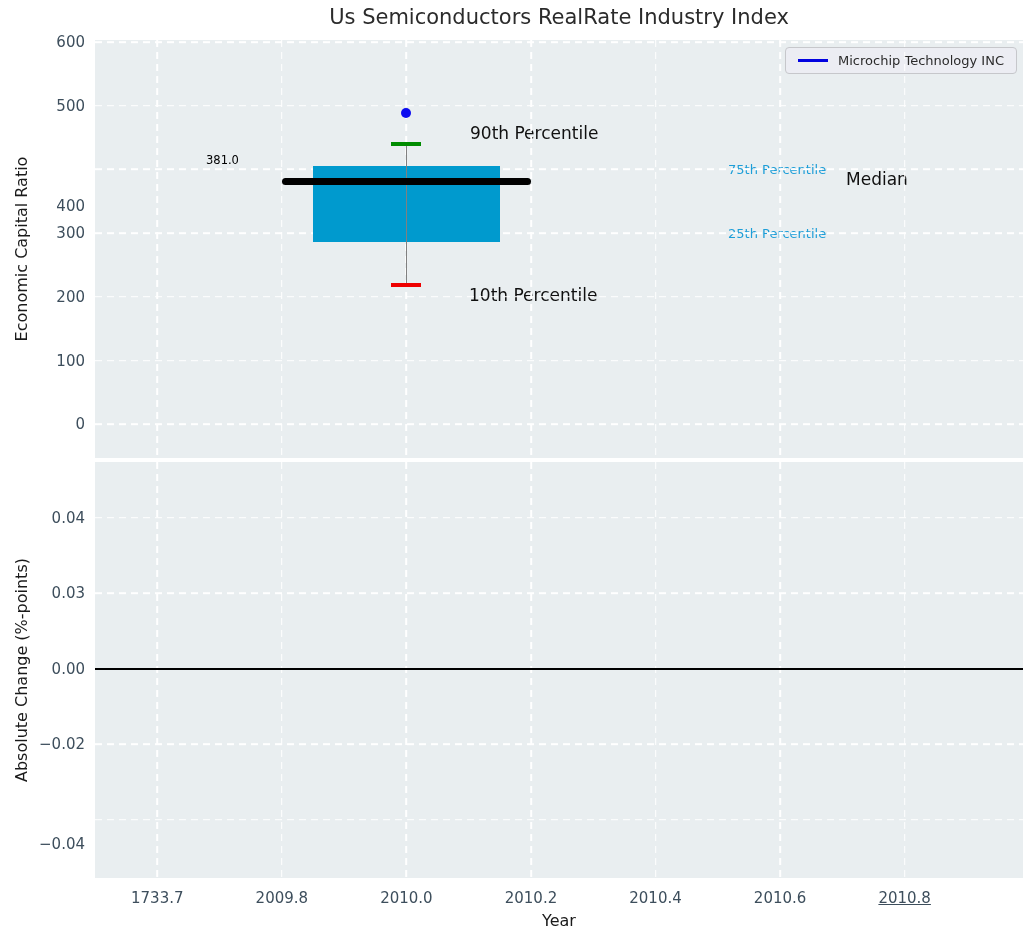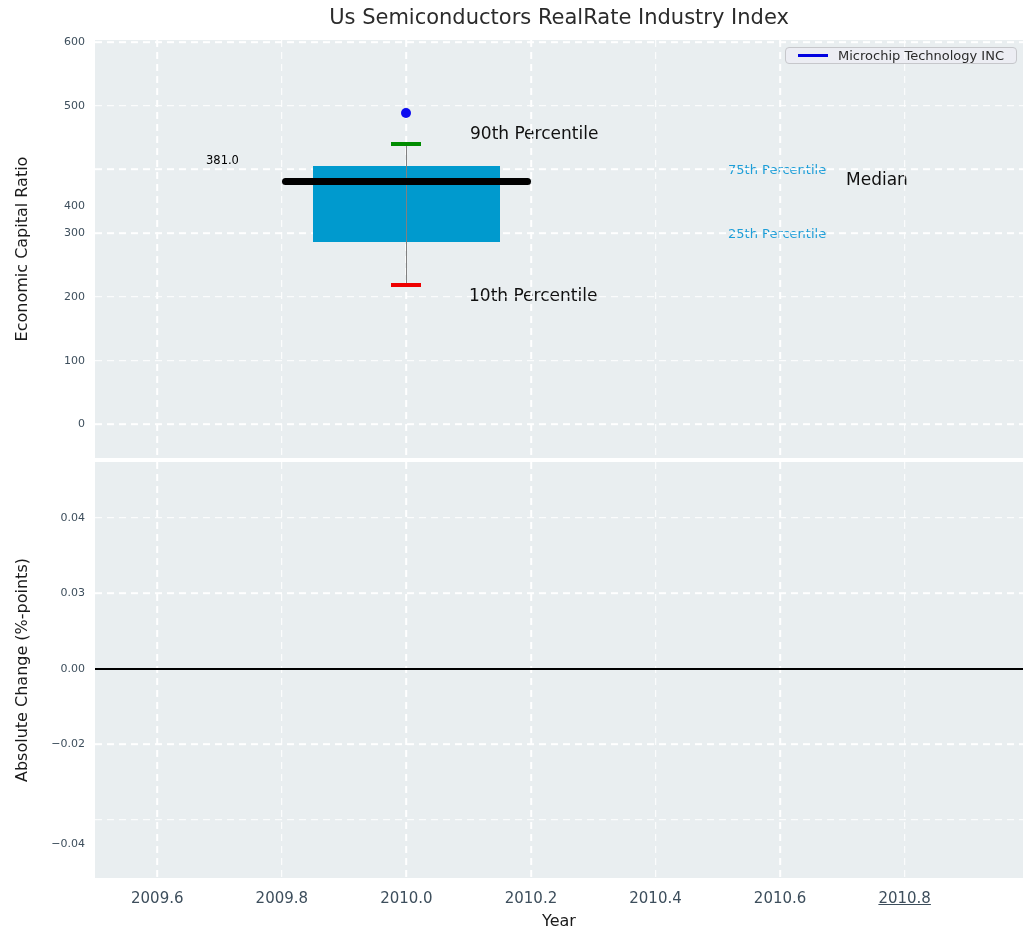--- a/index.html
+++ b/index.html
@@ -12,38 +12,38 @@
     font-size:21px;color:var(--title,#2b2b2b);
   }
   .axes{position:absolute;left:95px;width:928px;background:var(--axes-bg,#e9eef0);overflow:visible;}
   #ax-top{top:40px;height:418px;}
   #ax-bottom{top:462px;height:416px;}
   .grid-h{position:absolute;left:0;width:100%;height:1.6px;transform:translateY(-0.8px);
     background:repeating-linear-gradient(to right,var(--grid,#fff) 0 7px,transparent 7px 12px);}
   .grid-v{position:absolute;top:0;height:100%;width:1.6px;transform:translateX(-0.8px);
     background:repeating-linear-gradient(to bottom,var(--grid,#fff) 0 7px,transparent 7px 12px);}
   .ytick{position:absolute;right:calc(100% + 10px);transform:translateY(-52%);
-    font-size:11px;color:var(--tick-label,#3d4e5c);white-space:nowrap;}
+    font-size:15px;color:var(--tick-label,#3d4e5c);white-space:nowrap;}
   .xtick{position:absolute;top:calc(100% + 11px);transform:translateX(-50%);
     font-size:15px;color:var(--tick-label,#3d4e5c);white-space:nowrap;}
   .ylabel{position:absolute;font-size:16px;color:#1a1a1a;white-space:nowrap;
     transform:translate(-50%,-50%) rotate(-90deg);}
   #ylabel-top{left:21px;top:249px;}
   #ylabel-bottom{left:21px;top:670px;}
   .xlabel{position:absolute;left:95px;width:928px;top:911px;text-align:center;
     font-size:16px;color:#1a1a1a;}
   .anno{position:absolute;white-space:nowrap;line-height:1.22;}
   #anno-median-value{left:111px;top:113px;font-size:11.5px;color:#000;}
   #anno-p90{left:375px;top:83px;font-size:17px;color:#101010;}
   #anno-p10{left:374px;top:245px;font-size:17px;color:#101010;}
   #anno-p75{left:633px;top:122px;font-size:13px;color:var(--percentile-label-blue,#1d9ed8);}
   #anno-p25{left:633px;top:186px;font-size:13px;color:var(--percentile-label-blue,#1d9ed8);}
   #anno-median{left:751px;top:129px;font-size:17px;color:#101010;}
   .legend{
-    position:absolute;top:7px;right:6px;height:17px;box-sizing:border-box;
+    position:absolute;top:7px;right:6px;height:27px;box-sizing:border-box;
     display:flex;align-items:center;gap:10px;padding:0 12px;
     background:#ecedf3;border:1px solid #c6c7cb;border-radius:4px;
   }
   .legend-line{width:30px;height:2.4px;background:var(--legend-line,#0202e0);}
   .legend-label{font-size:13px;color:#2b2b2b;white-space:nowrap;}
   
   .iqr-box{position:absolute;background:var(--box-fill,#009ace);}
   .whisker{position:absolute;width:1.5px;background:var(--whisker,#808080);}
   .cap{position:absolute;height:4px;}
   .cap-p90{background:var(--p90-cap,#008c00);}
@@ -95,21 +95,21 @@
       <div class="iqr-box" style="left: 23.4899%; width: 20.1342%; top: 30.0305%; height: 18.2927%;"></div>
       <div class="whisker" style="left: calc(33.557% - 0.75px); top: 24.8476%; height: 33.8415%;"></div>
       <div class="cap cap-p90" style="left: calc(33.557% - 15px); width: 30px; top: calc(24.8476% - 2px);"></div>
       <div class="cap cap-p10" style="left: calc(33.557% - 15px); width: 30px; top: calc(58.689% - 2px);"></div>
       <div class="median-line" style="left: 20.1342%; width: 26.8456%; top: calc(33.8415% - 3.5px);"></div>
       <div class="company-dot" style="left: calc(33.557% - 5px); top: calc(17.5305% - 5px);"></div>
     </div>
 
   <div class="axes" id="ax-bottom">
       <div class="grid-v" style="left: 6.71141%;"></div>
-      <div class="xtick" style="left: 6.71141%;">2009.6</div>
+      <div class="xtick" style="left: 6.71141%;">1733.7</div>
       <div class="grid-v" style="left: 20.1342%;"></div>
       <div class="xtick" style="left: 20.1342%;">2009.8</div>
       <div class="grid-v" style="left: 33.557%;"></div>
       <div class="xtick" style="left: 33.557%; text-align: center;">2010.0</div>
       <div class="grid-v" style="left: 46.9799%;"></div>
       <div class="xtick" style="left: 46.9799%;">2010.2</div>
       <div class="grid-v" style="left: 60.4027%;"></div>
       <div class="xtick" style="left: 60.4027%;">2010.4</div>
       <div class="grid-v" style="left: 73.8255%;"></div>
       <div class="xtick" style="left: 73.8255%;">2010.6</div>

